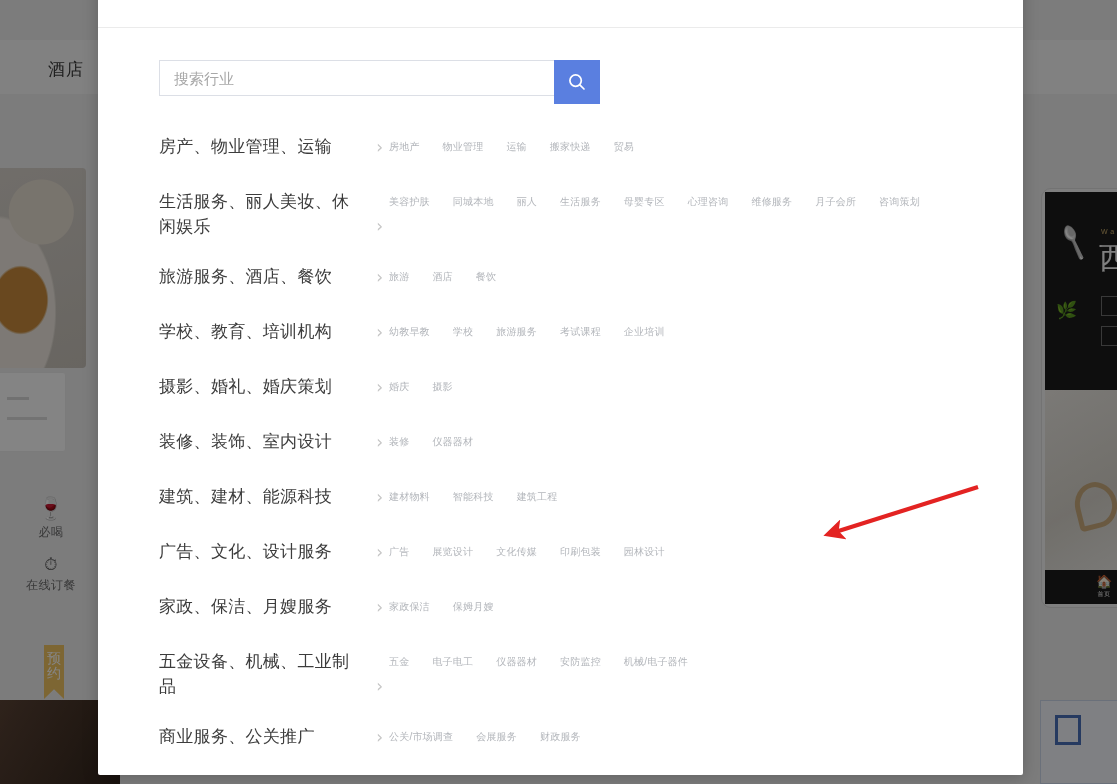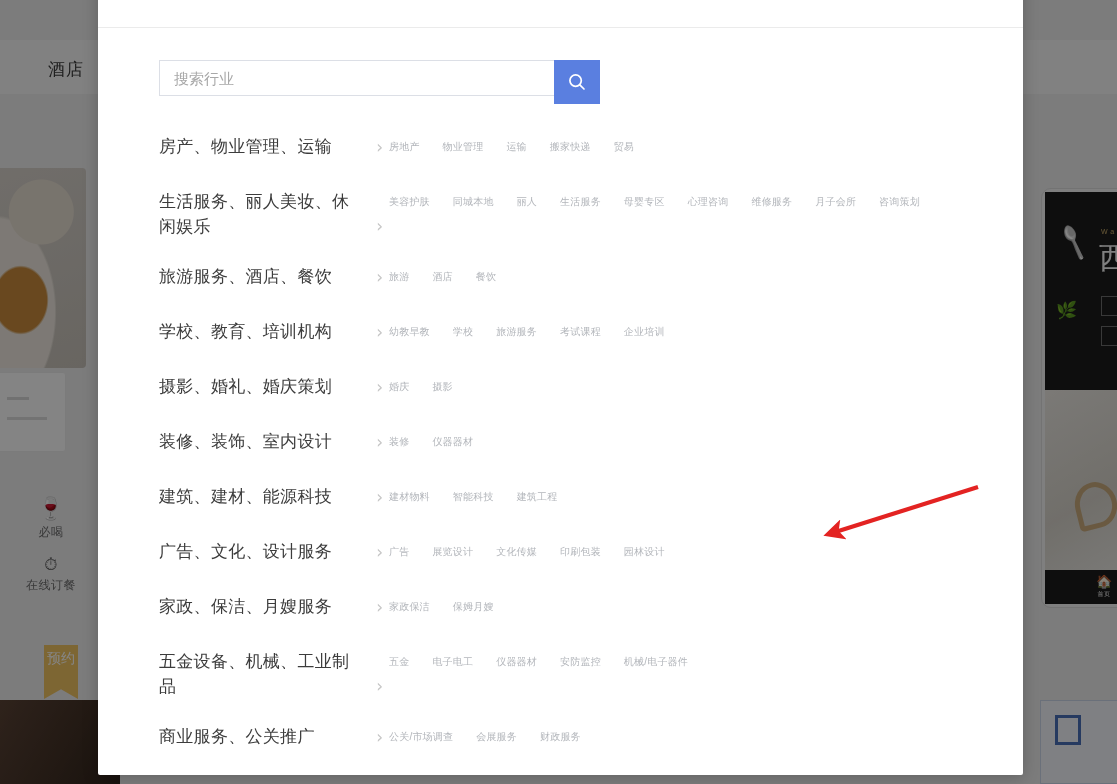--- a/index.html
+++ b/index.html
@@ -58,21 +58,21 @@
     position: absolute; width: 90px; text-align: center;
   }
   .bg-icon-cell .gl { font-size: 22px; color: #2fb38a; line-height: 1; }
   .bg-icon-cell .cap { font-size: 12px; color: #6d6d6d; margin-top: 4px; letter-spacing: .5px; }
   .bg-icon-a { left: 6px; top: 498px; }
   .bg-icon-b { left: 6px; top: 556px; }
   .bg-icon-b .gl { color:#555; font-size:17px; }
 
   .bg-ribbon {
     position: absolute; left: 44px; top: 645px;
-    width: 34px; height: 54px;
+    width: 20px; height: 54px;
     background: #f0c463;
     clip-path: polygon(0 0,100% 0,100% 100%,50% 82%,0 100%);
     color: #fff; font-size: 14px; text-align: center; padding-top: 6px;
     line-height: 1.05; letter-spacing: 0;
   }
   .bg-photo-dark {
     position: absolute; left: -70px; top: 700px;
     width: 150px; height: 84px;
     background: linear-gradient(140deg,#4a3b30,#271d17 60%,#6b5442);
   }

